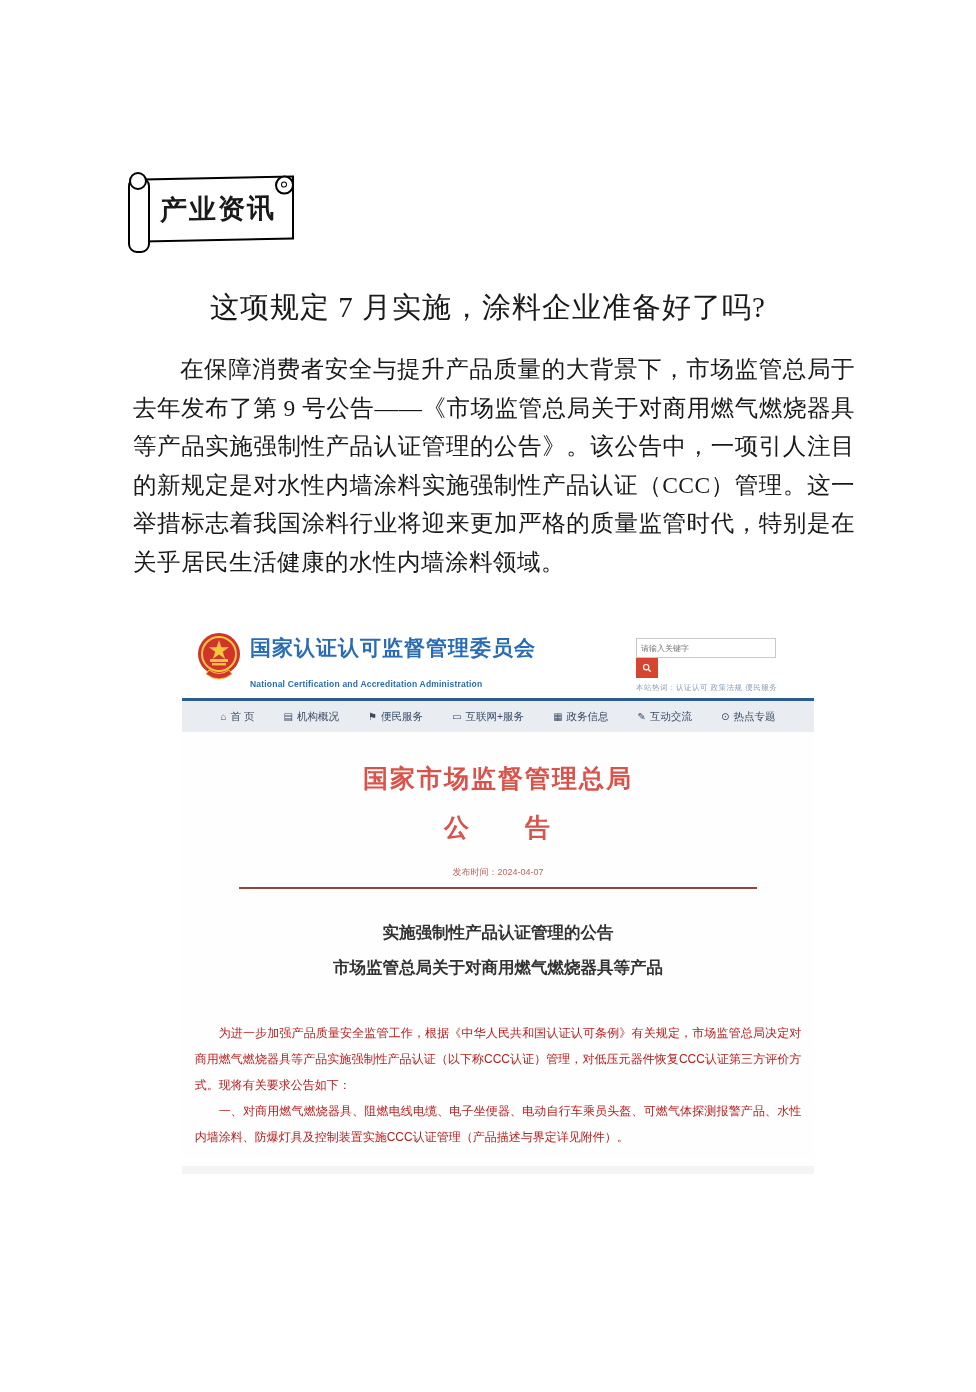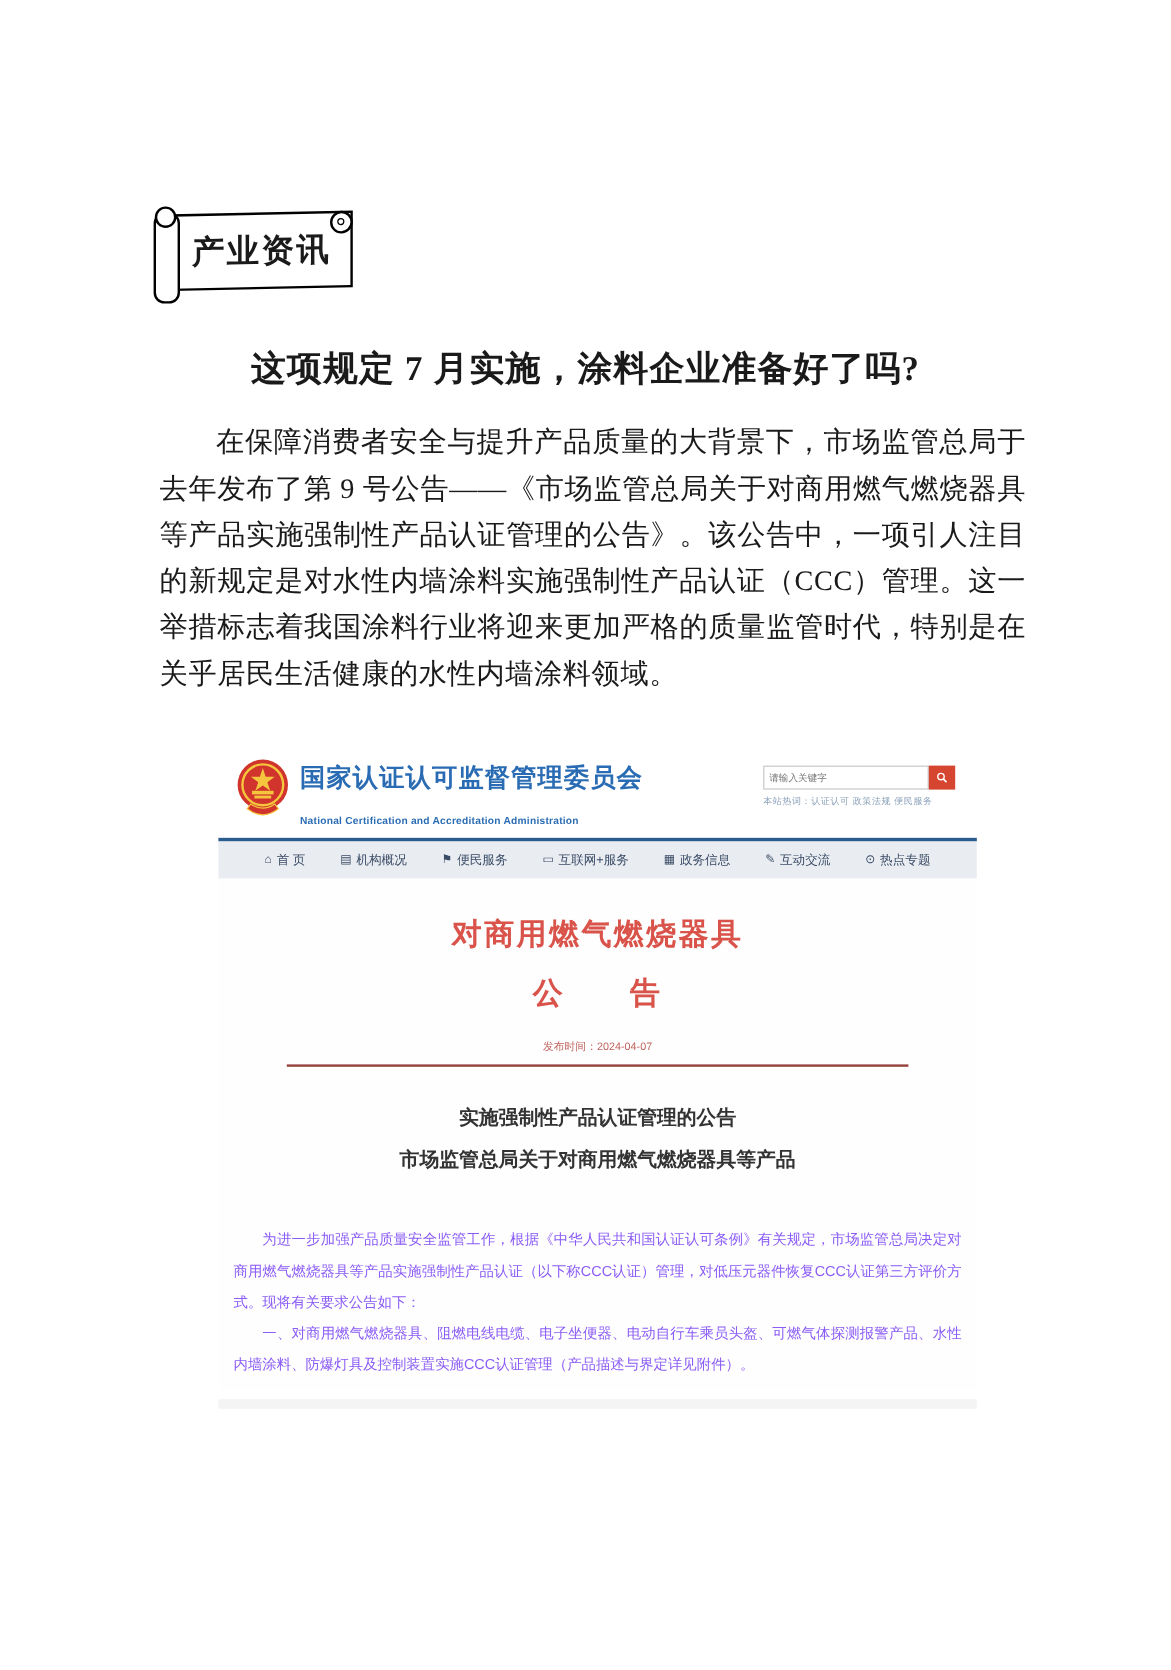--- a/index.html
+++ b/index.html
@@ -16,53 +16,53 @@
                border:2px solid #000;z-index:2;transform:skewY(-1.2deg);
                display:flex;align-items:center;justify-content:center;}
   .banner .roll{position:absolute;right:-2px;top:-2px;width:15px;height:15px;border:2px solid #000;
                border-radius:50%;background:#fff;z-index:5;}
   .banner .roll::after{content:"";position:absolute;left:4px;top:4px;width:4px;height:4px;
                border:1.5px solid #000;border-radius:50%;}
   .banner .label{font-size:27px;font-weight:bold;letter-spacing:2px;}
 
   
   .article-title{position:absolute;left:0;top:288px;width:976px;text-align:center;
-               font-size:29px;font-weight:bold;letter-spacing:1px;}
+               font-size:29px;font-weight:normal;letter-spacing:1px;}
   .article-body{position:absolute;left:133px;top:350px;width:722px;font-size:23.5px;
                line-height:38.5px;text-align:justify;text-indent:2em;letter-spacing:0.5px;}
 
   
   .shot{position:absolute;left:182px;top:622px;width:632px;height:536px;background:#fefefe;
         font-family:"Liberation Sans","DejaVu Sans",sans-serif;filter:blur(0.3px);}
   .shot-header{position:relative;height:76px;background:#fff;}
   .emblem{position:absolute;left:14px;top:8px;width:46px;height:52px;}
   .org-names{position:absolute;left:68px;top:12px;}
   .org-cn{font-size:21px;font-weight:bold;color:#2a6cb4;letter-spacing:1px;}
   .org-en{font-size:8.5px;font-weight:bold;color:#2a6cb4;margin-top:17px;letter-spacing:0.2px;}
   .search-area{position:absolute;right:18px;top:16px;width:160px;}
-  .search-row{display:flex;}
+  .search-row{display:flex;flex-direction:column;}
   .search-input{width:130px;height:18px;border:1px solid #c9c9c9;font-size:8px;color:#999;
         padding:0 4px;outline:none;background:#fff;}
   .search-btn{width:22px;height:20px;background:#d6452f;border:none;display:flex;
         align-items:center;justify-content:center;cursor:pointer;}
   .hotwords{margin-top:5px;font-size:7.5px;color:#8aa0b8;letter-spacing:0.5px;}
 
   .shot-nav{height:31px;background:#e9edf2;border-top:3px solid #2b5c8f;
         display:flex;align-items:center;justify-content:space-around;padding:0 24px;}
   .nav-item{display:flex;align-items:center;gap:4px;font-size:10.5px;color:#3a4b66;cursor:pointer;}
   .nav-ico{font-size:10px;color:#3a4b66;}
 
   .shot-content{text-align:center;}
   .agency{margin-top:30px;font-size:25px;color:#d9534a;font-weight:600;letter-spacing:2px;}
   .doc-type{margin-top:16px;font-size:25px;color:#d9534a;font-weight:600;letter-spacing:2px;}
   .pub-time{margin-top:22px;font-size:9px;color:#c0655f;}
   .red-line{width:82%;margin:8px auto 0;border:none;border-top:2px solid #94423b;}
   .doc-number{margin-top:18px;font-size:12px;color:#444;}
   .doc-title{margin-top:26px;font-size:16.5px;font-weight:bold;color:#333;line-height:2.1;}
-  .shot-body{margin:36px auto 16px;width:96%;font-size:12px;color:#8b5cf6;line-height:26px;
+  .shot-body{margin:36px auto 16px;width:96%;font-size:12px;color:#b91c1c;line-height:26px;
         text-align:justify;}
   .shot-body p{margin:0;text-indent:2em;}
   .shot-fade{height:8px;background:#f4f4f4;margin-top:14px;}
 
   
   .page-number{position:absolute;left:0;top:1252px;width:976px;text-align:center;
         font-size:24px;letter-spacing:1px;}
 </style>
 </head>
 <body>
@@ -135,21 +135,21 @@
         <span class="nav-ico">✎</span>
         <span>互动交流</span>
       </div>
       <div class="nav-item">
         <span class="nav-ico">⊙</span>
         <span>热点专题</span>
       </div>
     </div>
 
     <div class="shot-content">
-      <div class="agency">对商用燃气燃烧器具</div>
+      <div class="agency">国家市场监督管理总局</div>
       <div class="doc-type">公　　告</div>
       <div class="pub-time">发布时间：2024-04-07</div>
       <hr class="red-line">
       <div class="doc-title">
         <div>实施强制性产品认证管理的公告</div>
         <div>市场监管总局关于对商用燃气燃烧器具等产品</div>
       </div>
       <div class="shot-body">
         <p>为进一步加强产品质量安全监管工作，根据《中华人民共和国认证认可条例》有关规定，市场监管总局决定对商用燃气燃烧器具等产品实施强制性产品认证（以下称CCC认证）管理，对低压元器件恢复CCC认证第三方评价方式。现将有关要求公告如下：</p>
         <p>一、对商用燃气燃烧器具、阻燃电线电缆、电子坐便器、电动自行车乘员头盔、可燃气体探测报警产品、水性内墙涂料、防爆灯具及控制装置实施CCC认证管理（产品描述与界定详见附件）。</p>

